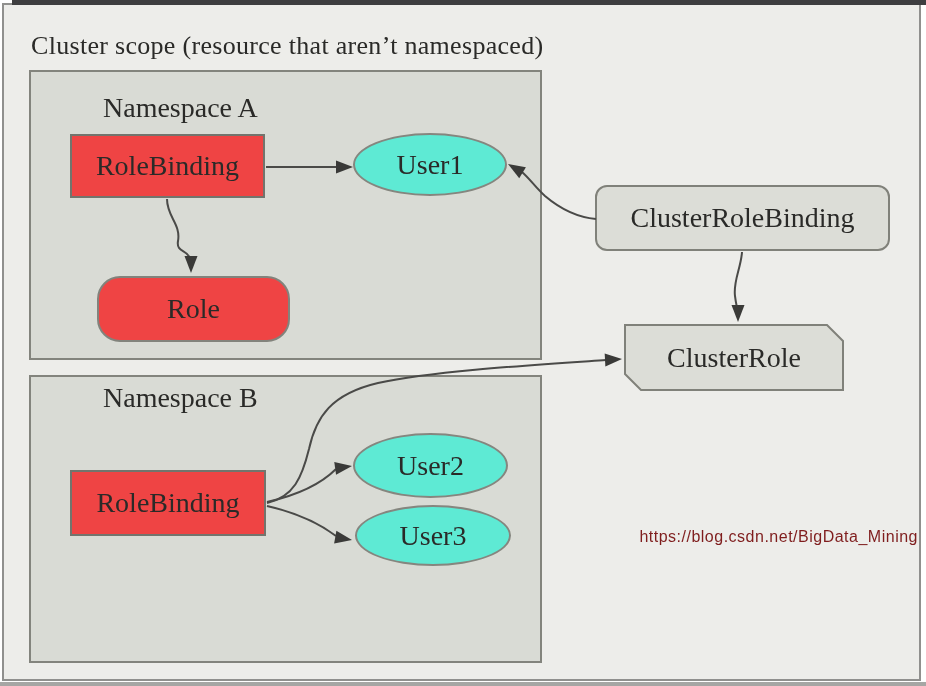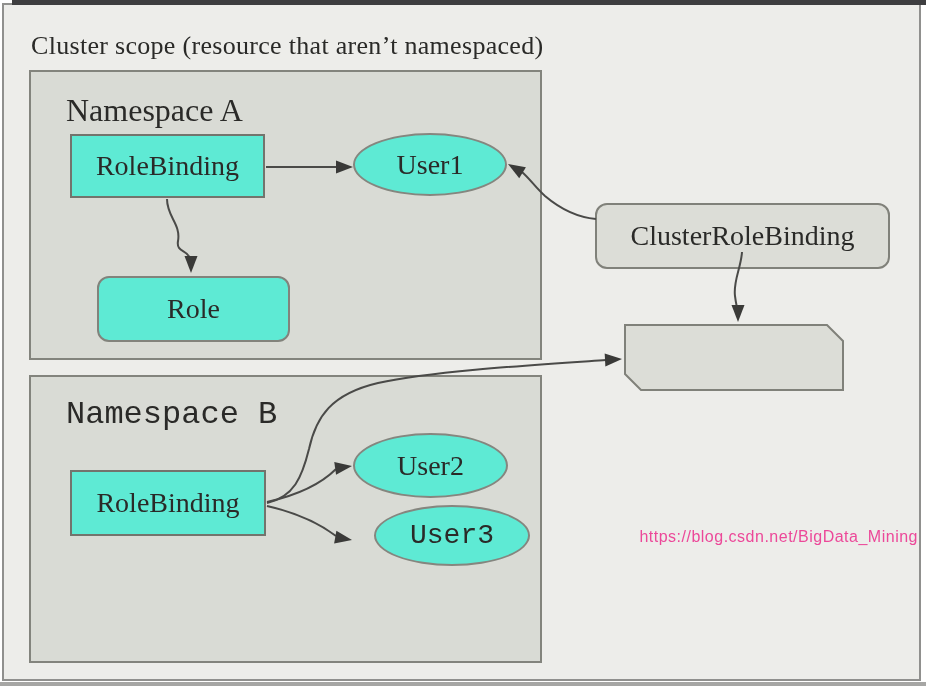--- a/index.html
+++ b/index.html
@@ -25,56 +25,56 @@
     position: absolute; left: 31px; top: 31px;
     font-size: 26px; letter-spacing: 0.3px; white-space: nowrap;
   }
   .namespace {
     position: absolute; width: 513px;
     background: #D9DBD5; border: 2px solid #83847d;
   }
   #namespace-a { left: 29px; top: 70px; height: 290px; }
   #namespace-b { left: 29px; top: 375px; height: 288px; }
   .ns-label {
-    position: absolute; font-size: 32px; white-space: nowrap;
+    position: absolute; font-size: 28px; white-space: nowrap; margin-left: 37px;
   }
   #namespace-a-label { left: 66px; top: 92px; }
-  #namespace-b-label { left: 66px; top: 396px; font-family: Liberation Mono, monospace; }
+  #namespace-b-label { left: 66px; top: 382px; }
   .node {
     position: absolute; display: flex; align-items: center; justify-content: center;
     font-size: 28px; white-space: nowrap; text-align: center;
   }
-  .rect-node { background: #5eead4; border: 2px solid #73746d; }
+  .rect-node { background: #ef4444; border: 2px solid #73746d; }
   #node-rolebinding-a { left: 70px; top: 134px; width: 195px; height: 64px; }
-  #node-role { left: 97px; top: 276px; width: 193px; height: 66px; border-radius: 12px; border-color: #82837c; }
+  #node-role { left: 97px; top: 276px; width: 193px; height: 66px; border-radius: 23px; border-color: #82837c; }
   #node-rolebinding-b { left: 70px; top: 470px; width: 196px; height: 66px; }
   .ellipse-node {
     background: #5eead4; border: 2px solid #85867f; border-radius: 50%;
   }
   #node-user1 { left: 353px; top: 133px; width: 154px; height: 63px; }
   #node-user2 { left: 353px; top: 433px; width: 155px; height: 65px; text-align: center; }
-  #node-user3 { left: 374px; top: 505px; width: 156px; height: 61px; font-family: Liberation Mono, monospace; }
+  #node-user3 { left: 355px; top: 505px; width: 156px; height: 61px; }
   #node-clusterrolebinding {
     left: 595px; top: 185px; width: 295px; height: 66px;
-    background: #DCDDD7; border: 2px solid #80817a; border-radius: 12px; margin-top: 18px;
+    background: #DCDDD7; border: 2px solid #80817a; border-radius: 12px;
   }
   #node-clusterrole-label {
     left: 625px; top: 325px; width: 218px; height: 65px; z-index: 6;
   }
   .arrows-layer {
     position: absolute; left: 0; top: 0; width: 926px; height: 686px;
     z-index: 5; pointer-events: none;
   }
   .edge { fill: none; stroke: #4a4a48; stroke-width: 2px; }
   .arrow-head { fill: #3a3a38; stroke: none; }
   .cluster-shape { fill: #DCDDD7; stroke: #80817a; stroke-width: 2px; }
   .watermark {
     position: absolute; right: 8px; bottom: 10px;
     font-family: "Liberation Sans", "DejaVu Sans", sans-serif;
-    font-size: 16px; letter-spacing: 0.5px; color: #ec4899; white-space: nowrap; margin-top: 24px;
+    font-size: 16px; letter-spacing: 0.5px; color: #7f1d1d; white-space: nowrap; margin-top: 24px;
   }
 </style>
 </head>
 <body>
 
 <div id="canvas">
 
   <div class="frame"></div>
   <div class="top-bar"></div>
   <div class="bottom-strip"></div>
@@ -113,16 +113,17 @@
     <path class="edge" d="M267,503 C294,497 302,477 309,449 C316,417 331,394 378,383 C432,371 532,365 606,360"></path>
     <polygon class="arrow-head" points="0,0 -17,-6.5 -17,6.5" transform="translate(622,359) rotate(-3)"></polygon>
 
     <path class="edge" d="M267,502 C298,495 320,485 336,469"></path>
     <polygon class="arrow-head" points="0,0 -17,-6.5 -17,6.5" transform="translate(352,466) rotate(-8)"></polygon>
 
     <path class="edge" d="M267,506 C298,513 320,524 336,536"></path>
     <polygon class="arrow-head" points="0,0 -17,-6.5 -17,6.5" transform="translate(352,540) rotate(10)"></polygon>
   </svg>
 
+  <div class="node" id="node-clusterrole-label">ClusterRole</div>
 
   <div class="watermark">https://blog.csdn.net/BigData_Mining</div>
 
 </div>
 
 </body></html>

